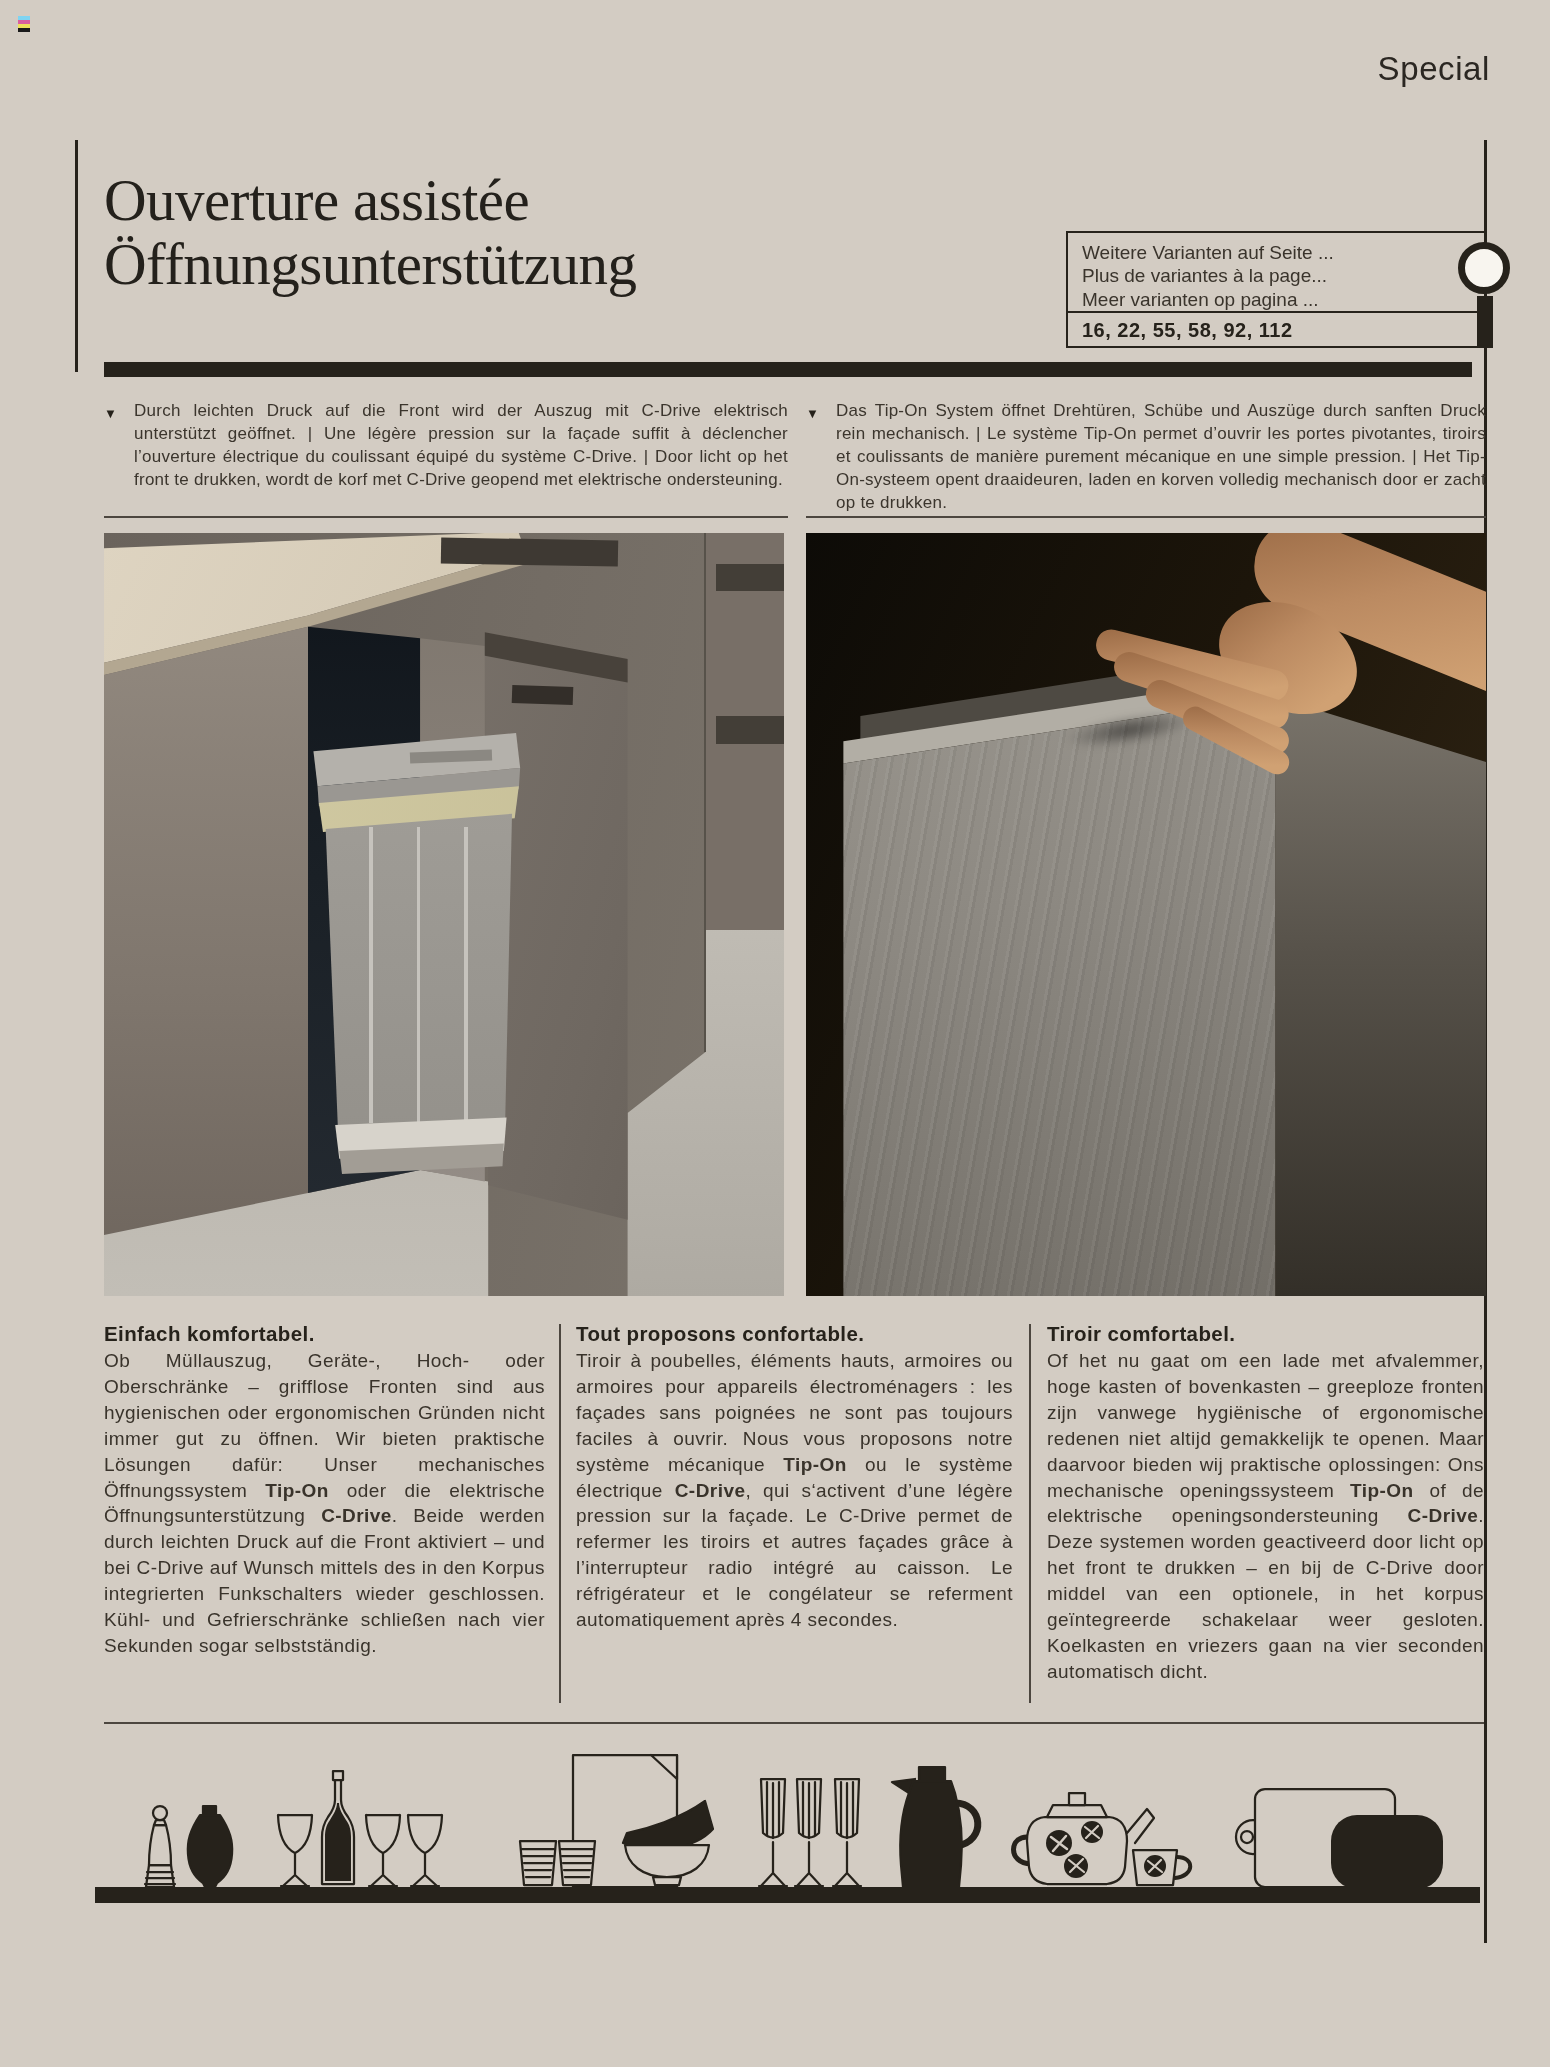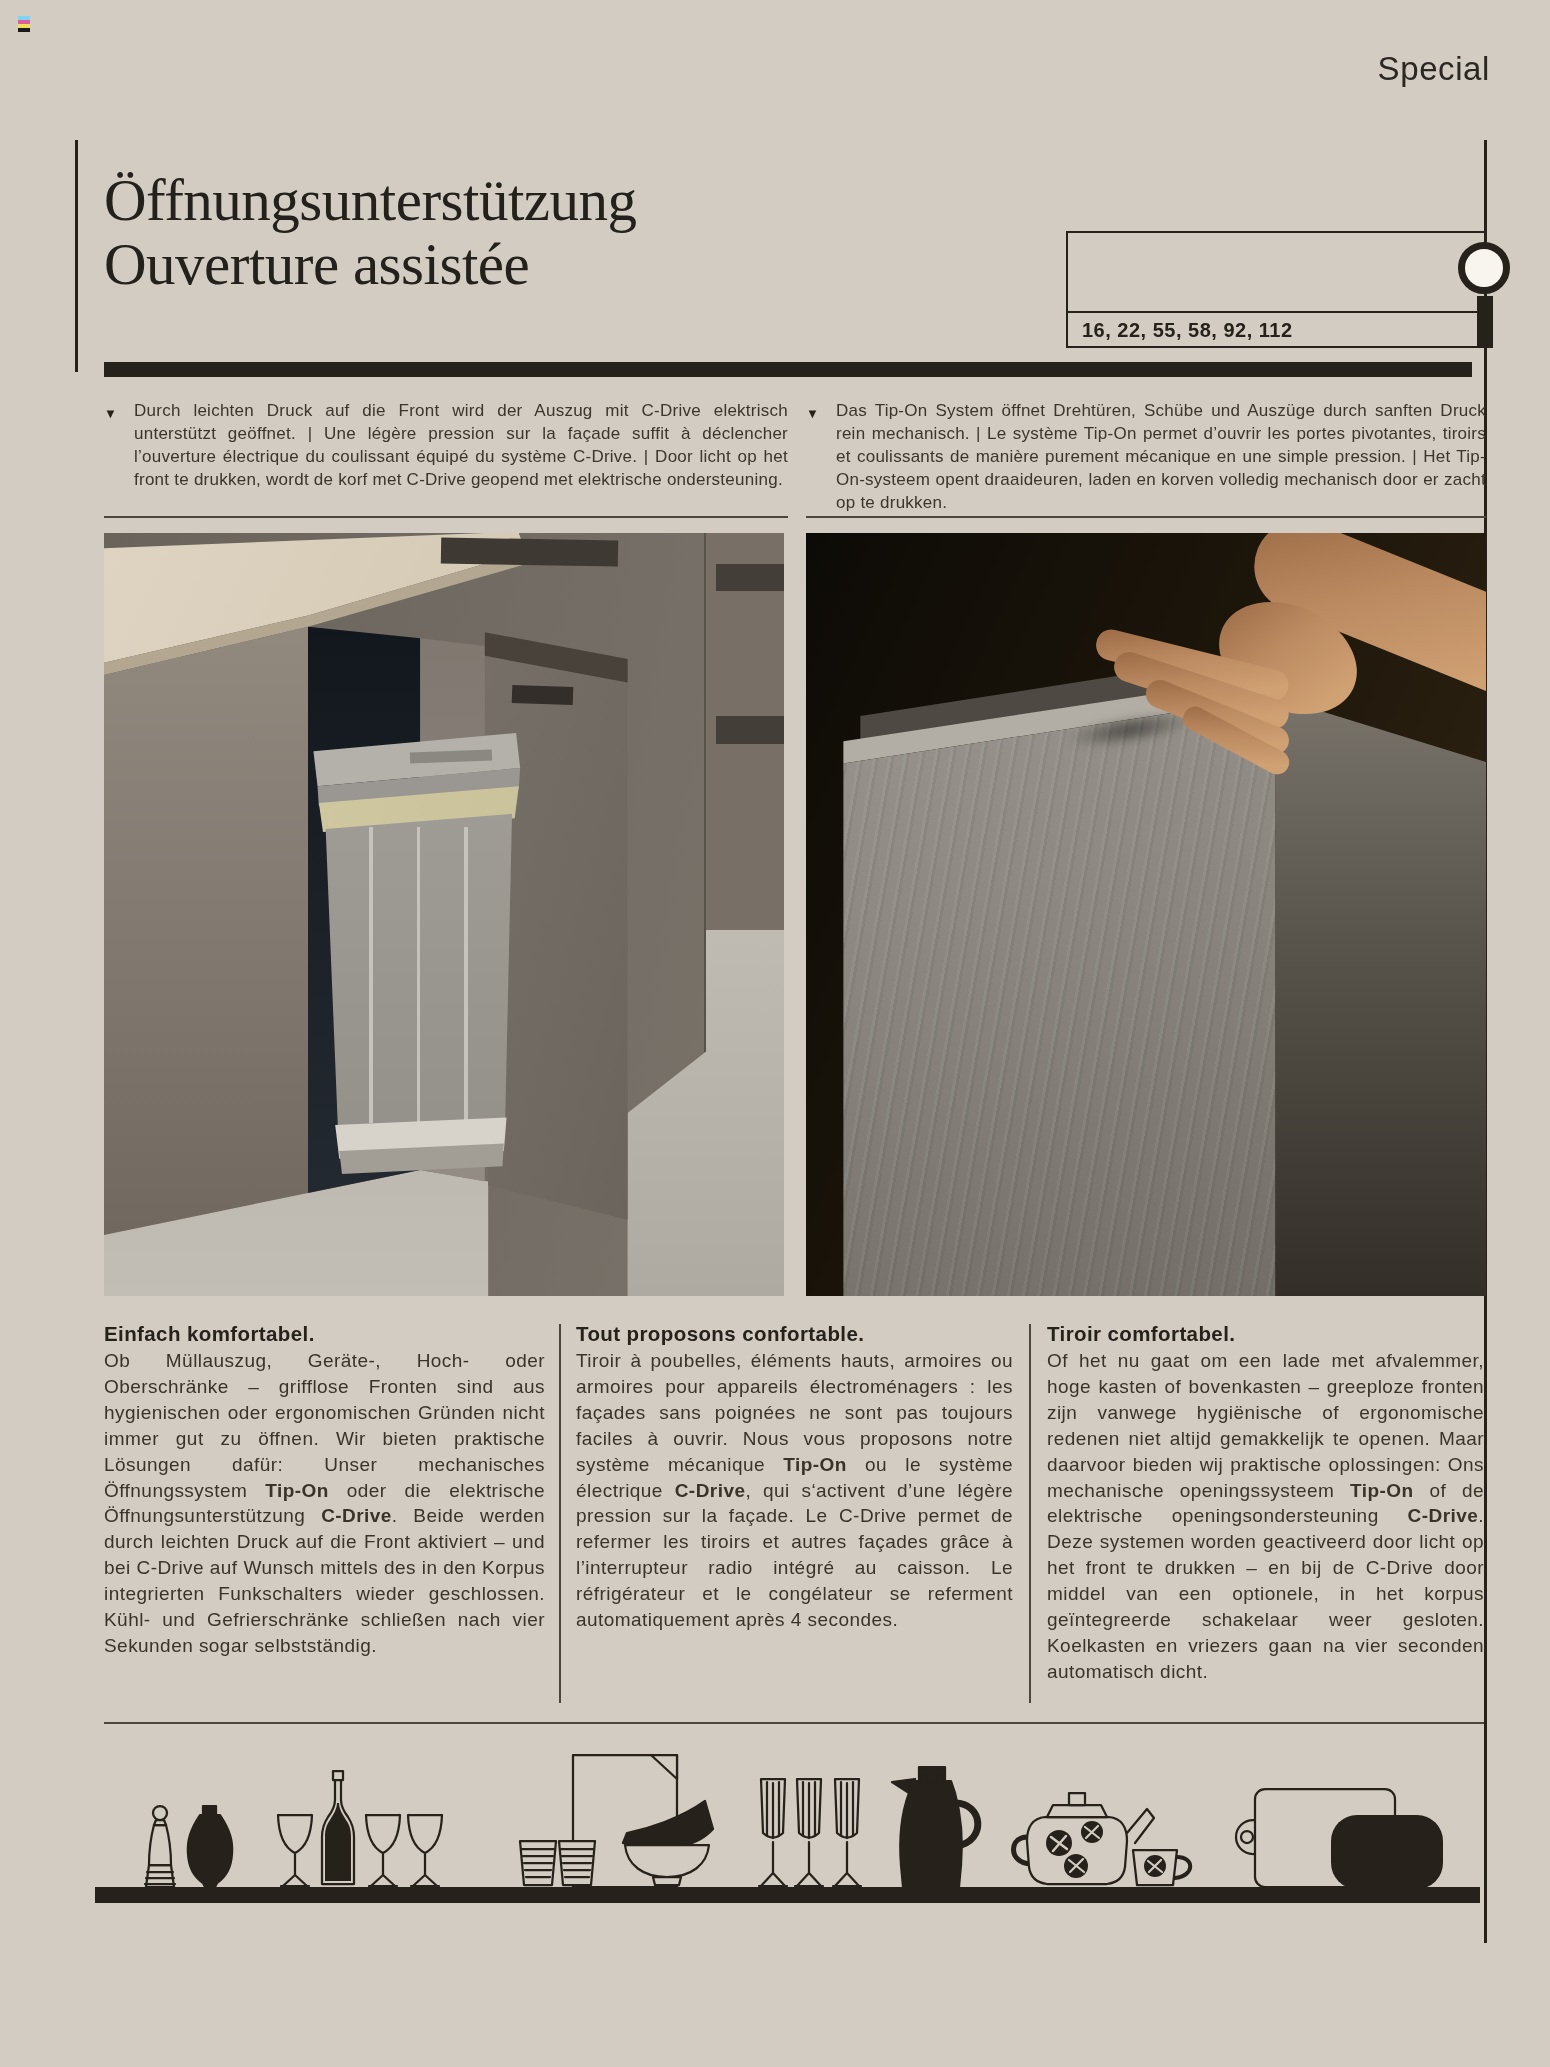--- a/index.html
+++ b/index.html
@@ -145,25 +145,30 @@
     <div style="background:#eee15a"></div>
     <div style="background:#1a1a1a"></div>
   </div>
 
   <div id="special" class="abs">Special</div>
 
   <div id="rule-right" class="abs vrule"></div>
   <div id="rule-title" class="abs vrule"></div>
 
   <h1 id="title" class="abs">
+    <div>Ouverture assistée</div>
     <div>Öffnungsunterstützung</div>
-    <div>Ouverture assistée</div>
   </h1>
 
   <div id="variants" class="abs">
+    <div class="lines">
+      <div>Weitere Varianten auf Seite ...</div>
+      <div>Plus de variantes à la page...</div>
+      <div>Meer varianten op pagina ...</div>
+    </div>
     <div class="divide"></div>
     <div class="pages">16, 22, 55, 58, 92, 112</div>
   </div>
 
   <div id="magnifier" class="abs">
     <div class="lens"></div>
     <div class="grip"></div>
   </div>
 
   <div id="thickbar" class="abs"></div>

